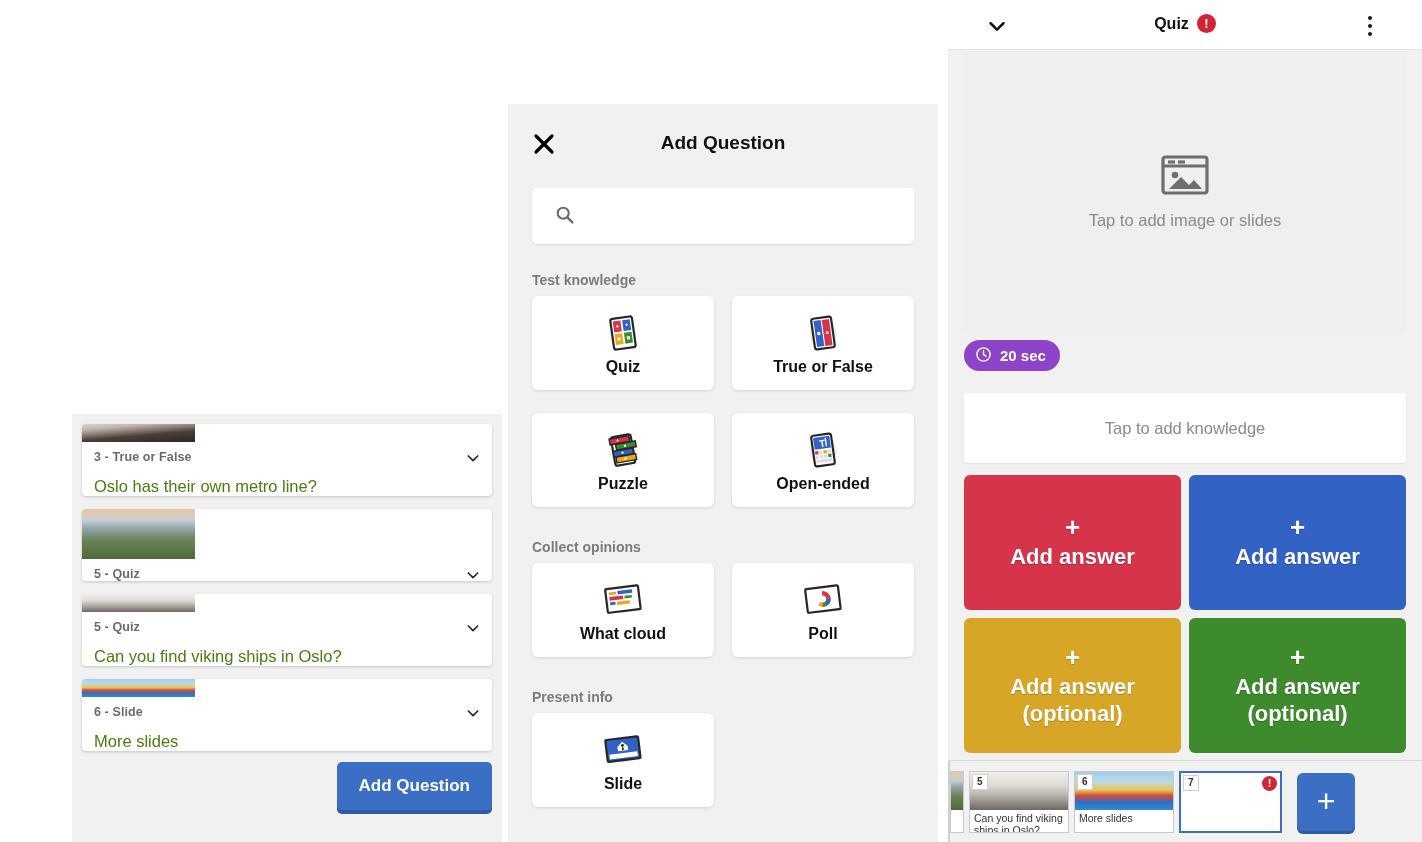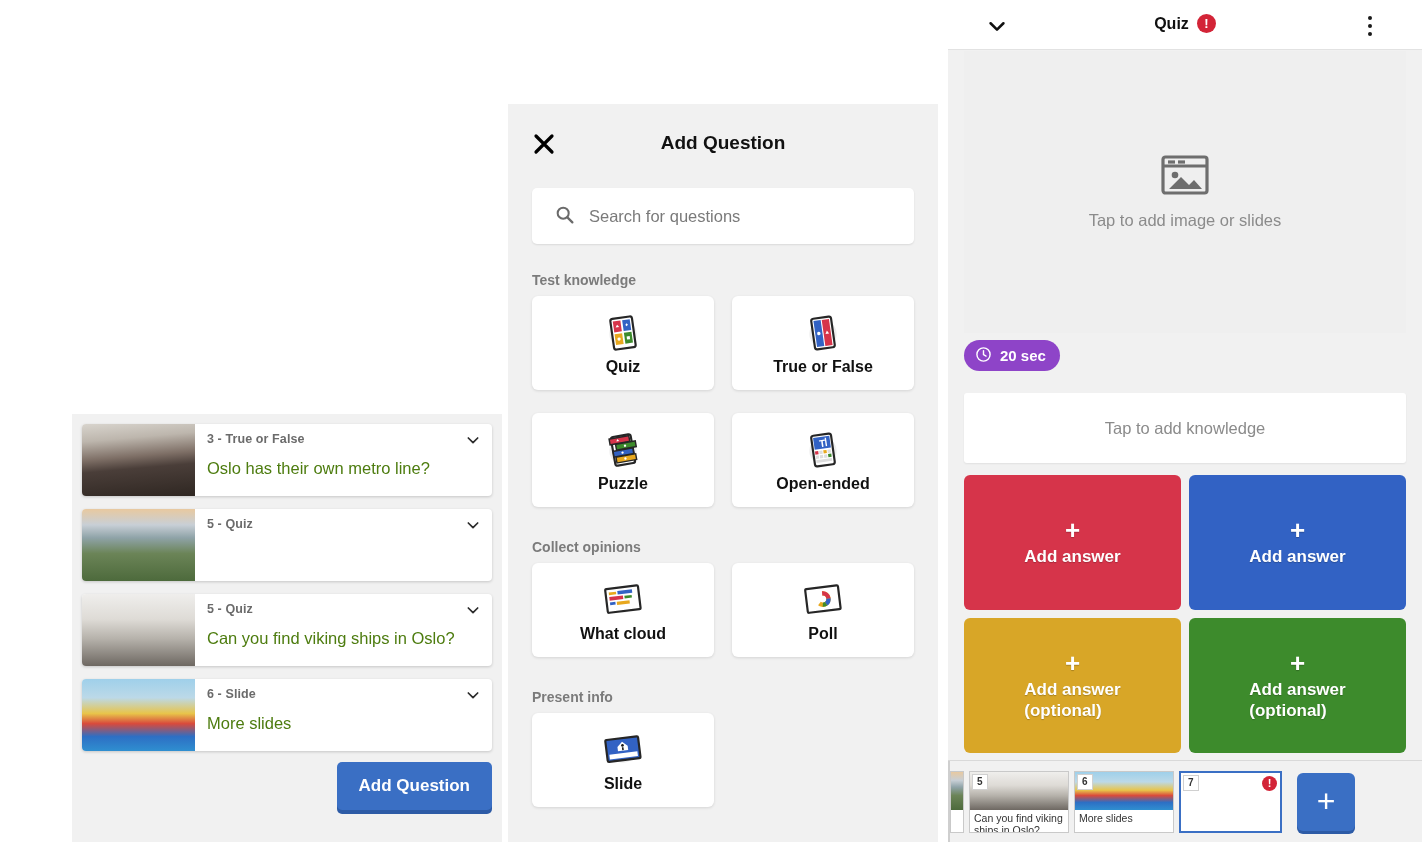--- a/index.html
+++ b/index.html
@@ -19,20 +19,21 @@
   }
   .q-list { position: absolute; left: 10px; top: 10px; width: 410px; }
   .q-item {
     display: flex; align-items: stretch;
     background: #ffffff;
     border-radius: 4px;
     box-shadow: 0 1px 3px rgba(0,0,0,0.18);
     height: 72px;
     margin-bottom: 13px;
     overflow: hidden;
+    flex-direction: column;
   }
   .q-thumb {
     width: 113px; min-width: 113px; height: 72px;
     background-size: cover; background-position: center;
     position: relative;
   }
   .q-body { flex: 1; padding: 8px 12px 0 12px; position: relative; }
   .q-meta { font-size: 12.5px; font-weight: bold; color: #6b6b6b; letter-spacing: .1px; }
   .q-title { font-size: 16.5px; color: #4d7c0f; margin-top: 13px; white-space: nowrap; }
   .q-chevron {
@@ -162,21 +163,21 @@
     gap: 8px;
   }
   .answer-tile {
     height: 135px; border-radius: 6px;
     display: flex; flex-direction: column;
     align-items: center; justify-content: center;
     color: #fff; cursor: pointer;
     text-shadow: 0 1px 1px rgba(0,0,0,0.22);
   }
   .answer-plus { font-size: 26px; font-weight: bold; line-height: 1; margin-bottom: 4px; }
-  .answer-text { font-size: 17px; font-weight: bold; text-align: left; line-height: 1.22; }
+  .answer-text { font-size: 22px; font-weight: bold; text-align: center; line-height: 1.22; }
 
   
   #filmstrip {
     position: absolute; left: 948px; bottom: 0;
     width: 474px; height: 82px;
     background: #f1f1f1;
     border-top: 1px solid #d9d9d9;
     display: flex; align-items: center; gap: 5px;
     padding-left: 2px;
   }
@@ -286,21 +287,20 @@
       <div id="modal-title">Add Question</div>
     </div>
 
     <div id="search-box">
       <span id="search-icon">
         <svg viewBox="0 0 24 24" width="21" height="21" aria-hidden="true">
           <circle cx="10.5" cy="10.5" r="6.3" fill="none" stroke="currentColor" stroke-width="2.3"></circle>
           <path d="M15.3 15.3 L21 21" stroke="currentColor" stroke-width="2.6" stroke-linecap="round"></path>
         </svg>
       </span>
-      <input id="search-input" type="text" placeholder="Search for questions" style="">
     </div>
 
     <div id="sec-test">
       <div class="group-label">Test knowledge</div>
       <div class="card-grid" id="row-test-1">
           <div class="type-card">
             <div class="tc-icon">
               <svg viewBox="0 0 44 44" width="40" height="40">
                 <circle cx="22" cy="23" r="15" fill="#eeeeee"></circle>
                 <g transform="rotate(-8 22 22)">

